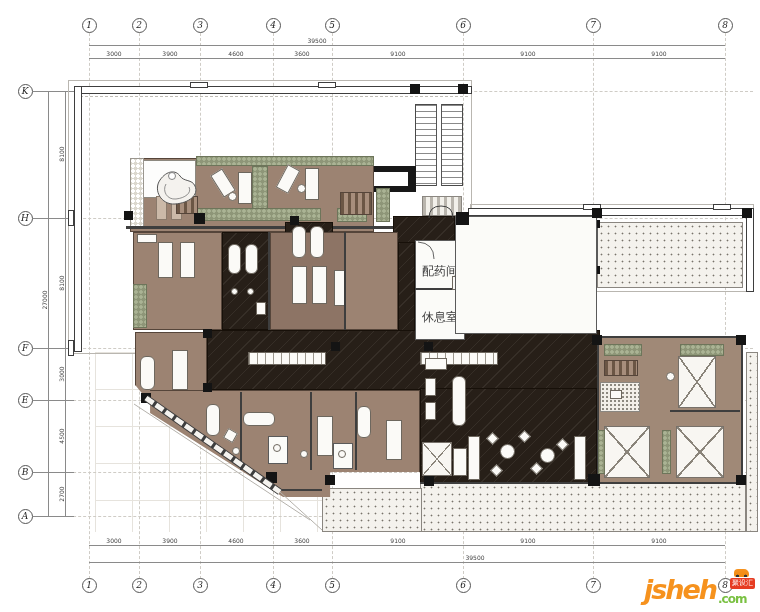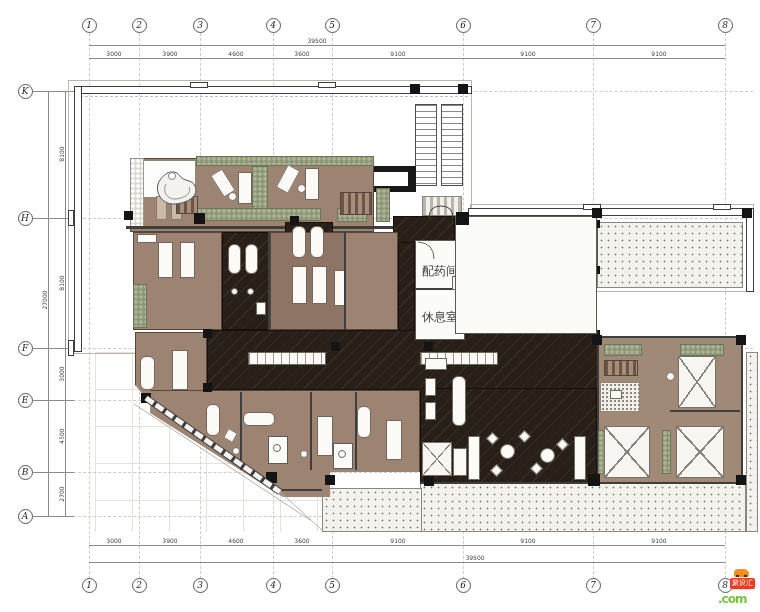--- a/index.html
+++ b/index.html
@@ -314,18 +314,19 @@
     <path d="M429,218 Q429,206 441,206" fill="none" stroke="#444" stroke-width="1"></path>
     <path d="M453,218 Q453,206 441,206" fill="none" stroke="#444" stroke-width="1"></path>
     <path d="M418,242 Q434,243 434,259" fill="none" stroke="#555" stroke-width="0.9"></path>
     <line x1="134" y1="404" x2="310" y2="520" stroke="#b5b2ac" stroke-width="1"></line>
     <line x1="146" y1="398" x2="280" y2="492" stroke="#3e3e3e" stroke-width="7"></line>
     <line x1="146" y1="398" x2="280" y2="492" stroke="#f5f3ef" stroke-width="5" stroke-dasharray="9 3"></line>
     <line x1="280" y1="492" x2="322" y2="530" stroke="#b5b2ac" stroke-width="1"></line>
   </svg>
 
   <div id="wm">
+    <span class="wm-name">jsheh</span>
     <span class="wm-com">.com</span>
     <i class="wm-car a"></i>
     <span class="wm-badge">聚设汇</span>
   </div>
 
 </div>
 
 </body></html>

